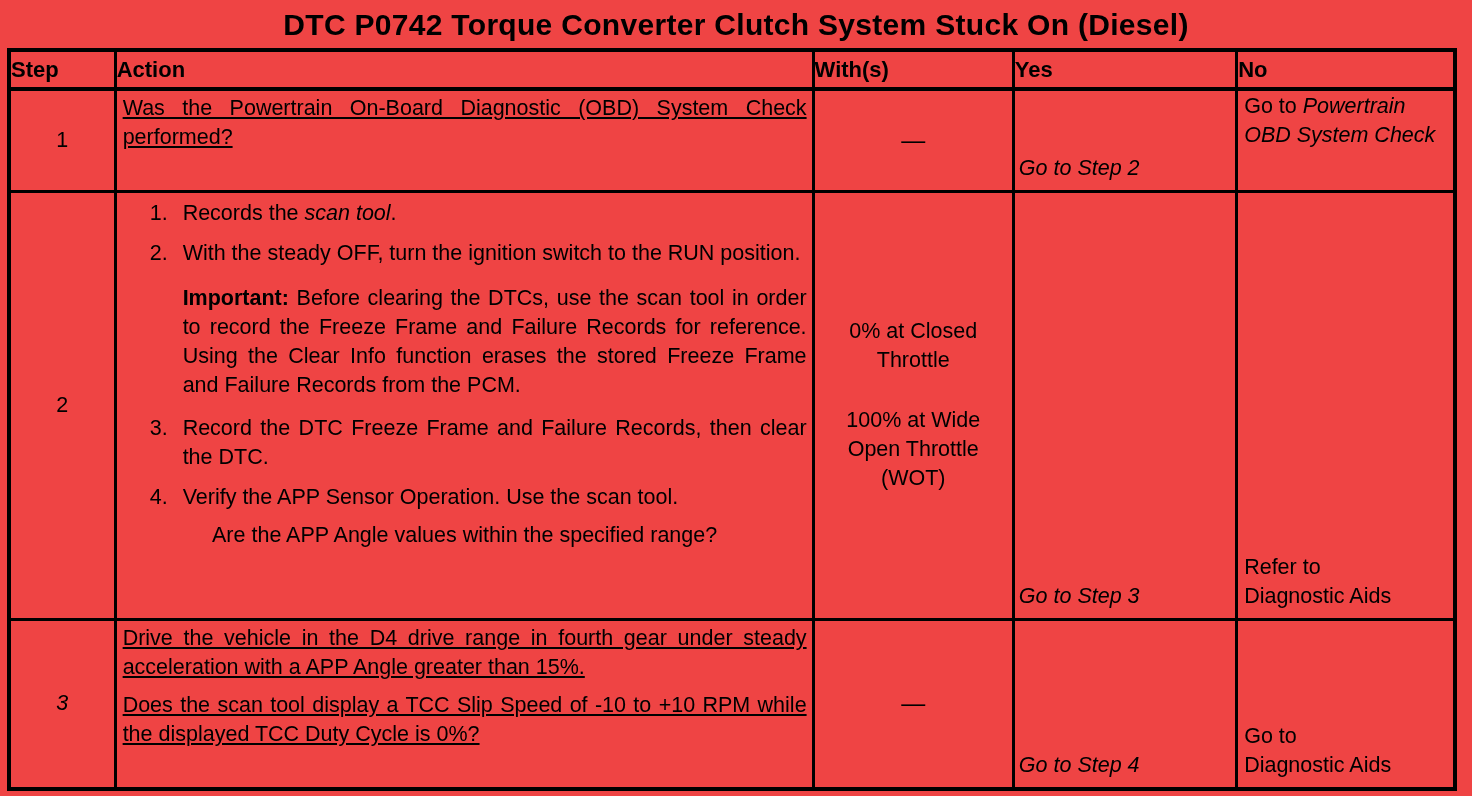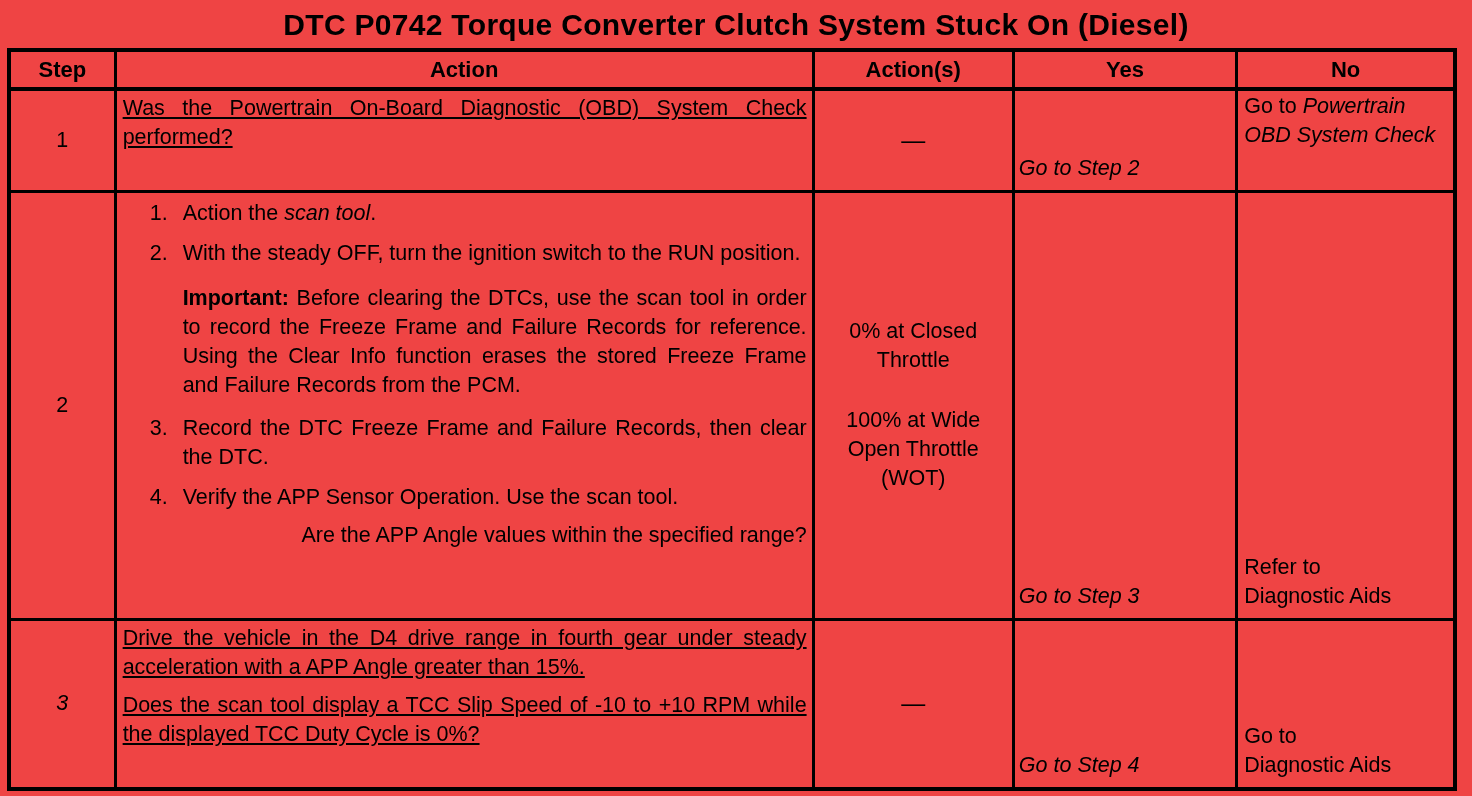--- a/index.html
+++ b/index.html
@@ -33,21 +33,21 @@
   table.dtc th, table.dtc td {
     border: 3px solid #000;
     font-size: 21.5px;
     line-height: 29px;
     overflow: hidden;
   }
   table.dtc th {
     border-bottom: 4px solid #000;
     font-size: 22px;
     font-weight: bold;
-    text-align: center;
+    text-align: left;
     padding: 3px 0;
   }
   tr.hdr     { height: 36px; }
   tr.r1      { height: 102px; }
   tr.r2      { height: 428px; }
   tr.r3      { height: 170px; }
 
   td.step {
     text-align: center;
     vertical-align: middle;
@@ -78,21 +78,21 @@
     padding-right: 15px;
     box-sizing: content-box;
   }
   .itxt { flex: 1 1 auto; text-align: justify; }
   .important {
     margin: 16px 0 14px 60px;
     text-align: justify;
   }
   .question {
     margin-top: 9px;
-    text-align: right;
+    text-align: center;
   }
 
   td.value {
     text-align: center;
     vertical-align: middle;
     padding: 0 5px;
   }
   td.value .vblock + .vblock { margin-top: 31px; }
   td.value .dash { font-size: 24px; }
 
@@ -125,21 +125,21 @@
       <col style="width:106px">
       <col style="width:697px">
       <col style="width:200px">
       <col style="width:223px">
       <col style="width:218px">
     </colgroup>
     <thead>
       <tr class="hdr">
         <th>Step</th>
         <th>Action</th>
-        <th>Action(s)</th>
+        <th>With(s)</th>
         <th>Yes</th>
         <th>No</th>
       </tr>
     </thead>
     <tbody>
 
       <tr class="r1">
         <td class="step">1</td>
         <td class="action">
           <p class="para">Was the Powertrain On-Board Diagnostic (OBD) System Check performed?</p>
@@ -151,21 +151,21 @@
         <td class="no topalign">
           <span>Go to </span><i>Powertrain OBD System Check</i>
         </td>
       </tr>
 
       <tr class="r2">
         <td class="step">2</td>
         <td class="action">
           <div class="li first">
             <span class="num">1.</span>
-            <span class="itxt"><span>Action the </span><i>scan tool</i><span>.</span></span>
+            <span class="itxt"><span>Records the </span><i>scan tool</i><span>.</span></span>
           </div>
           <div class="li">
             <span class="num">2.</span>
             <span class="itxt">With the steady OFF, turn the ignition switch to the RUN position.</span>
           </div>
           <div class="important">
             <b>Important:</b><span> Before clearing the DTCs, use the scan tool in order to record the Freeze Frame and Failure Records for reference. Using the Clear Info function erases the stored Freeze Frame and Failure Records from the PCM.</span>
           </div>
           <div class="li">
             <span class="num">3.</span>

